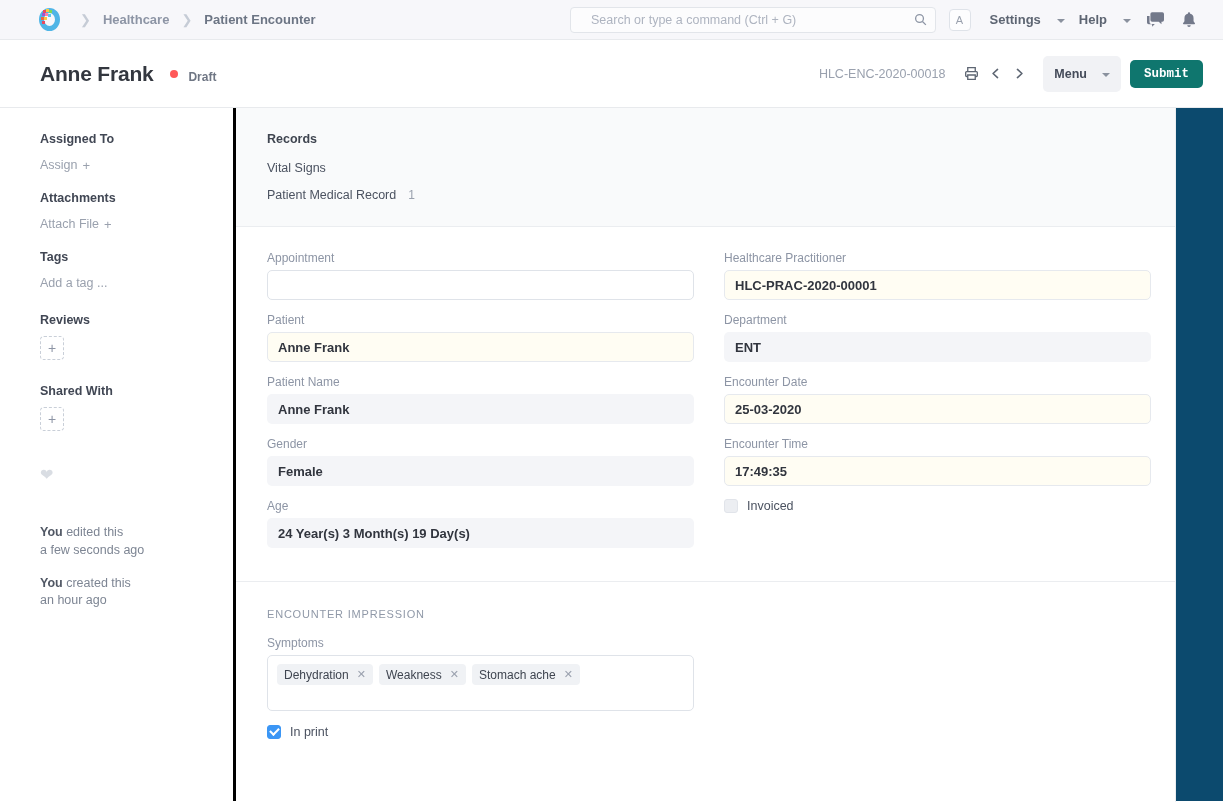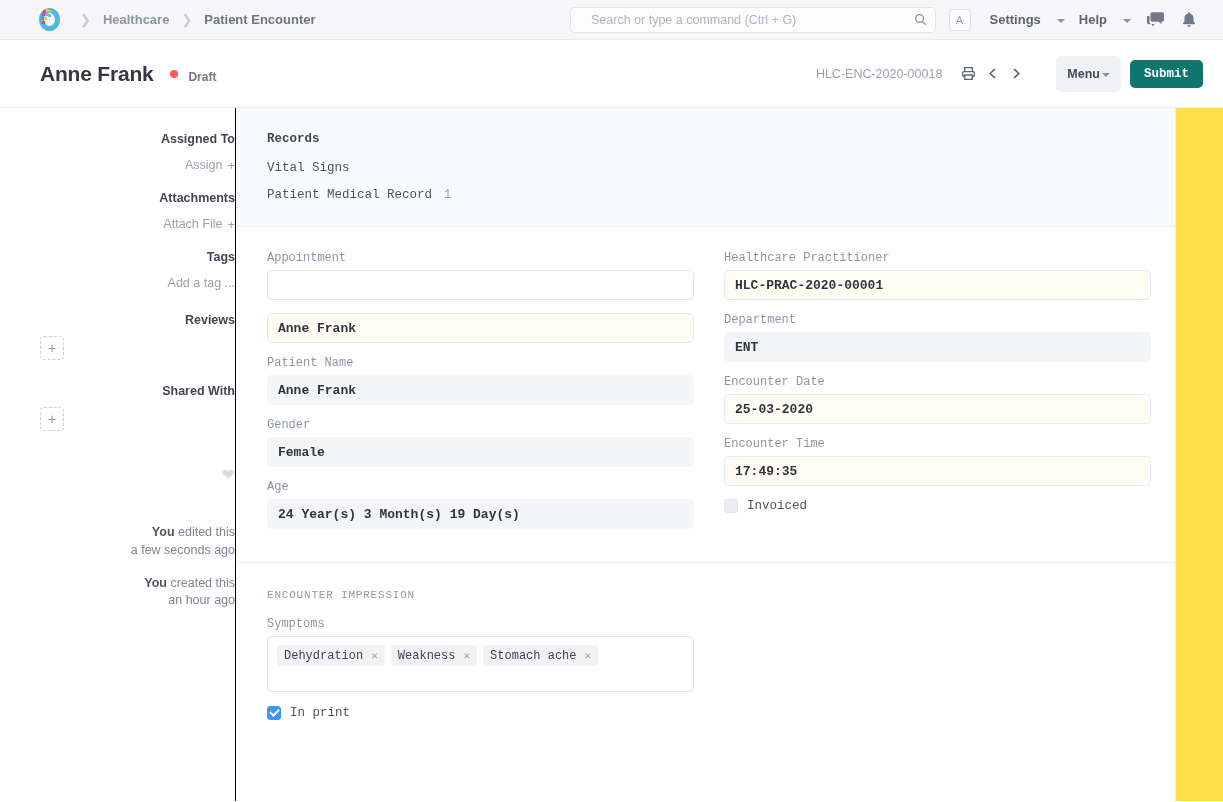--- a/index.html
+++ b/index.html
@@ -163,22 +163,22 @@
   }
   .menu-btn {
     height: 36px;
     background: #f1f2f5;
     border: none;
     border-radius: 5px;
     font-size: 12.5px;
     font-weight: bold;
     color: #444b59;
     padding: 0 11px;
-    display: flex; align-items: center; gap: 2px;
-    margin-left: 28px;
+    display: flex; align-items: center; gap: 15px;
+    margin-left: 12px;
     font-family: "Liberation Sans", sans-serif;
     cursor: pointer;
   }
   .submit-btn {
     height: 28px;
     background: #5e64ff;
     border: none;
     border-radius: 5px;
     font-size: 12.5px;
     font-weight: bold;
@@ -192,22 +192,21 @@
   
   .body-wrap {
     display: flex;
     height: 693px;
   }
   .sidebar {
     width: 236px;
     flex: 0 0 236px;
     background: #ffffff;
     padding: 24px 0 2px 40px;
-    border-right: 1px solid #000000;
-    text-align: right;
+    border-right: 3px solid #000000;
   }
   .sb-group { margin-bottom: 18px; }
   .sb-title {
     font-size: 12.5px;
     font-weight: bold;
     color: #414754;
     margin-bottom: 9px;
   }
   .sb-link {
     font-size: 12.5px;
@@ -236,23 +235,22 @@
     font-size: 12.5px;
     color: #7d8593;
     line-height: 1.42;
   }
   .activity .b { font-weight: bold; color: #505764; }
   .act-block { margin-bottom: 15px; }
 
   
   .main-col {
     flex: 1;
-    background: #fde047;
+    background: #0c4a6e;
     position: relative;
-    font-family: Liberation Mono, monospace;
   }
   .card {
     width: 940px;
     border-right: 1px solid #ebedf0;
     min-height: 693px;
     background: #ffffff;
   }
   .records {
     background: #f9fafb;
     border-bottom: 1px solid #ebedf0;
@@ -532,20 +530,21 @@
       </div>
 
       <div class="form-section">
 
         <div class="form-col">
           <div class="field">
             <label class="f-label">Appointment</label>
             <div class="f-box empty"></div>
           </div>
           <div class="field">
+            <label class="f-label">Patient</label>
             <div class="f-box mandatory">Anne Frank</div>
           </div>
           <div class="field">
             <label class="f-label">Patient Name</label>
             <div class="f-box readonly">Anne Frank</div>
           </div>
           <div class="field">
             <label class="f-label">Gender</label>
             <div class="f-box readonly">Female</div>
           </div>

